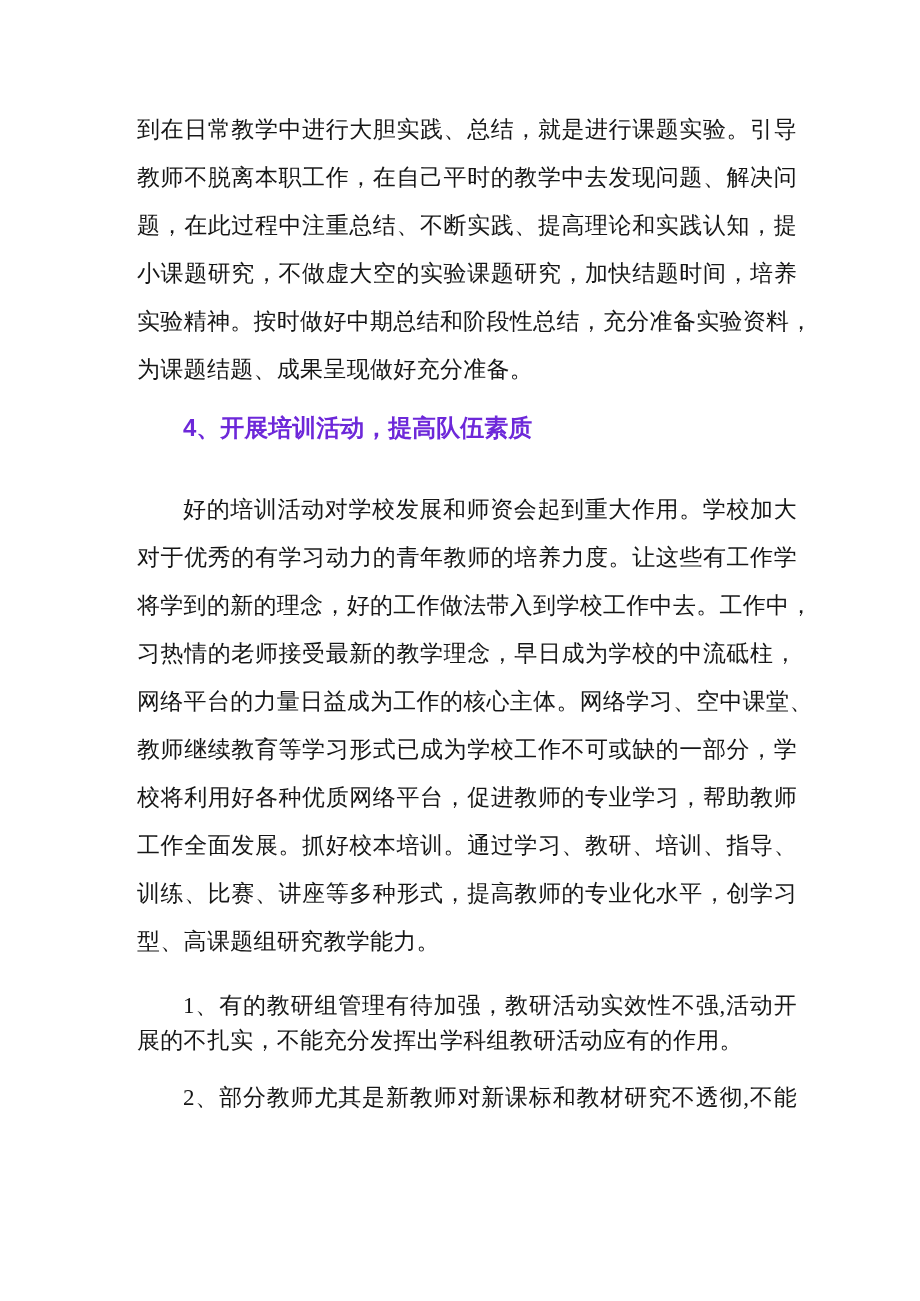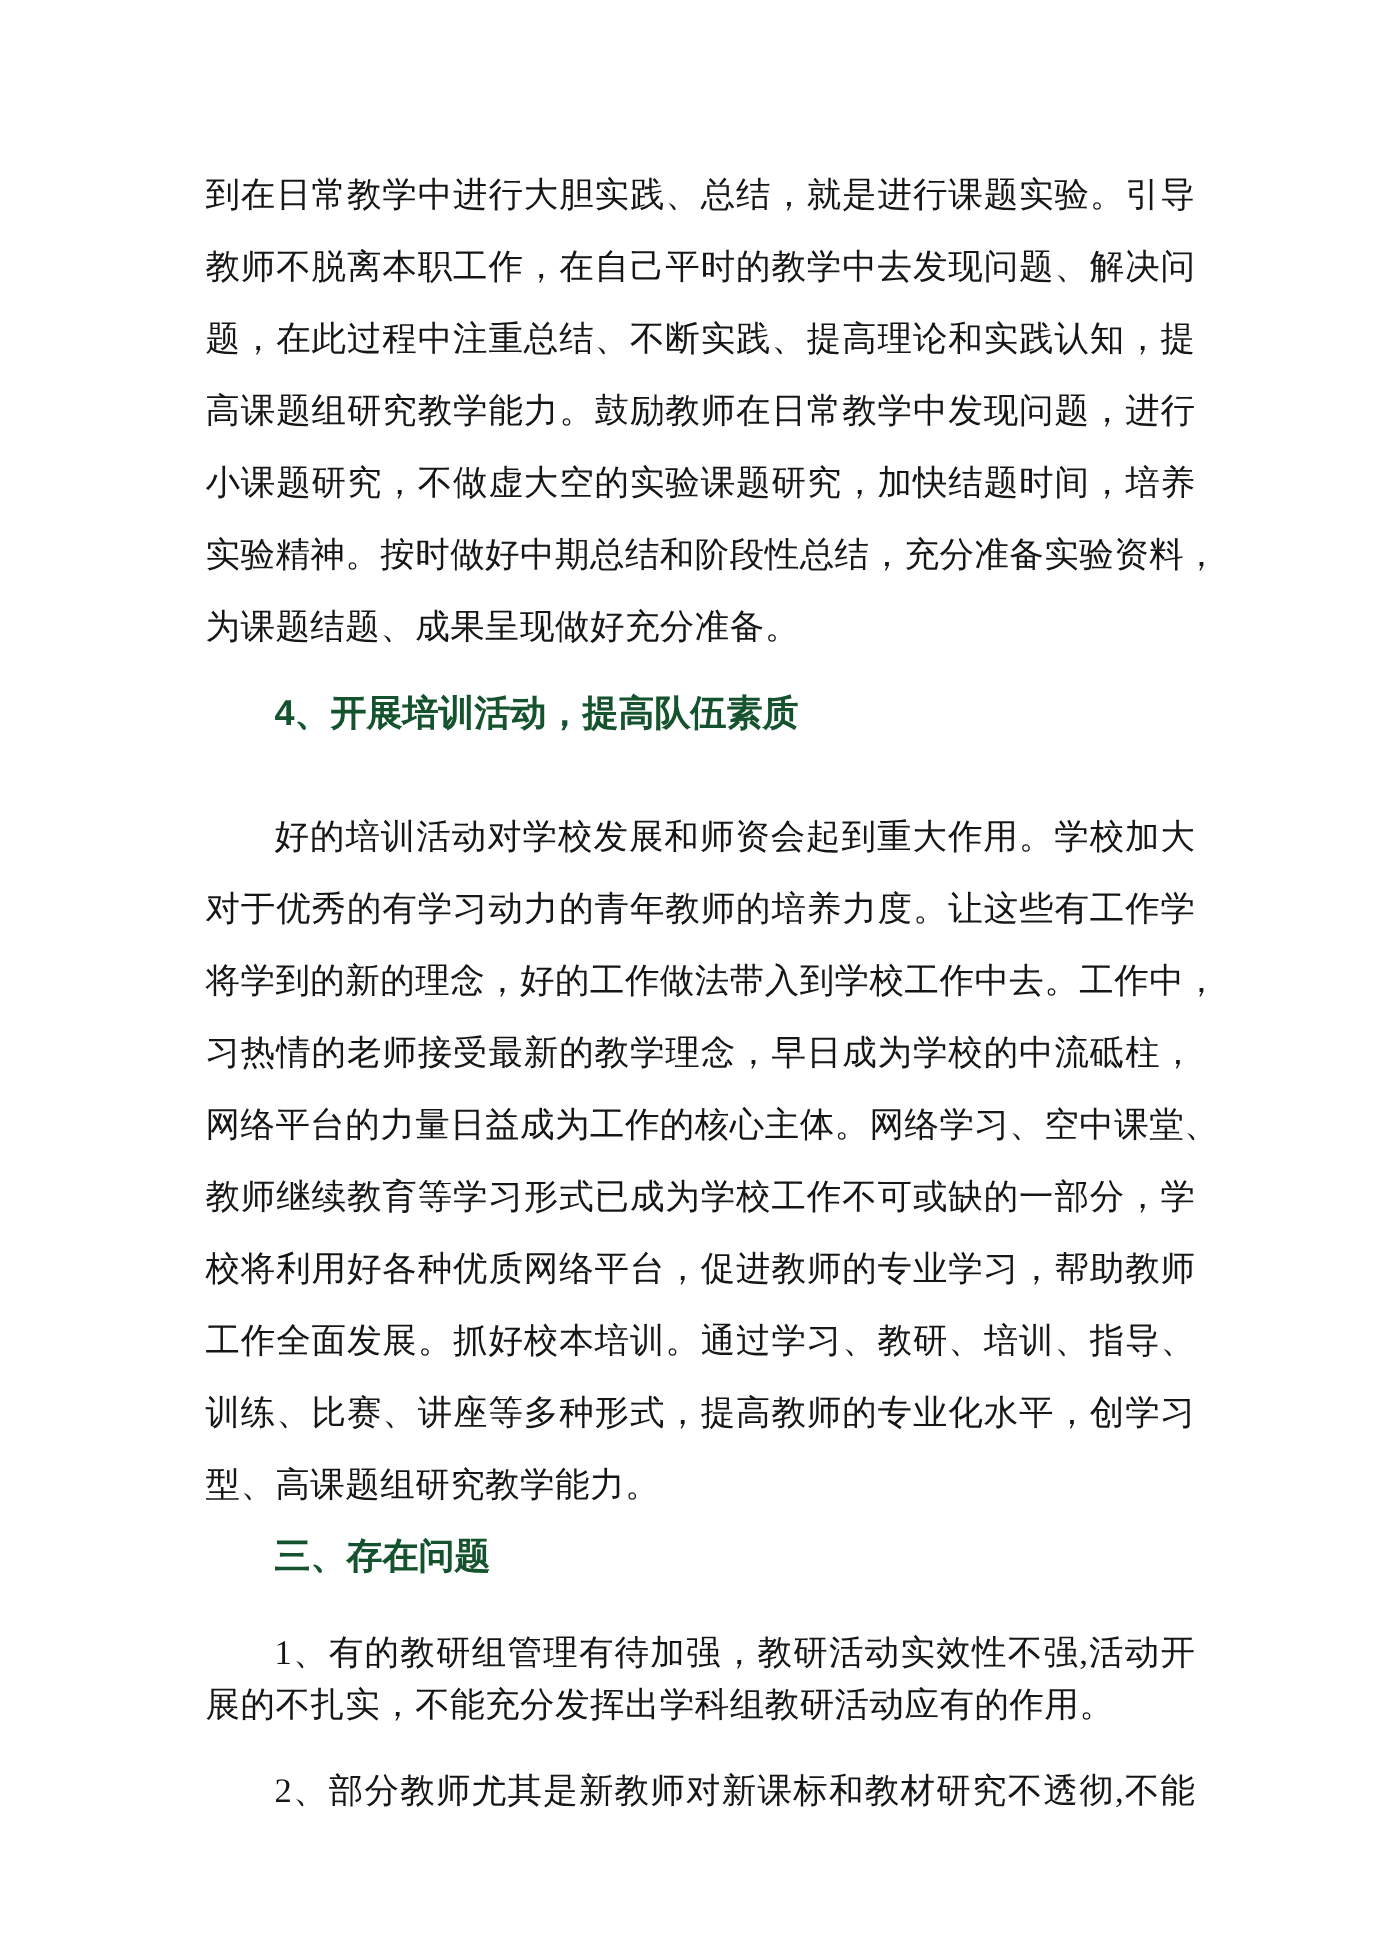--- a/index.html
+++ b/index.html
@@ -39,21 +39,21 @@
     text-align-last: left;
   }
   .indent {
     text-indent: 46px;
   }
   .heading {
     font-family: "Liberation Sans", "DejaVu Sans", sans-serif;
     font-weight: 700;
     font-size: 24px;
     line-height: 48px;
-    color: #14532d;
+    color: #6d28d9;
     text-indent: 46px;
     white-space: nowrap;
     text-align: left;
     text-align-last: left;
     margin: 0;
   }
   .heading-4 {
     margin-top: 10px;
     margin-bottom: 34px;
   }
@@ -71,42 +71,40 @@
 </head>
 <body>
 
 <div class="page">
   <div class="content">
 
     <div>
       <div class="line">到在日常教学中进行大胆实践、总结，就是进行课题实验。引导</div>
       <div class="line">教师不脱离本职工作，在自己平时的教学中去发现问题、解决问</div>
       <div class="line">题，在此过程中注重总结、不断实践、提高理论和实践认知，提</div>
-      <div class="line">高课题组研究教学能力。鼓励教师在日常教学中发现问题，进行</div>
       <div class="line">小课题研究，不做虚大空的实验课题研究，加快结题时间，培养</div>
       <div class="line">实验精神。按时做好中期总结和阶段性总结，充分准备实验资料，</div>
       <div class="line short">为课题结题、成果呈现做好充分准备。</div>
     </div>
 
     <h2 class="heading heading-4">4、开展培训活动，提高队伍素质</h2>
 
     <div>
       <div class="line indent">好的培训活动对学校发展和师资会起到重大作用。学校加大</div>
       <div class="line">对于优秀的有学习动力的青年教师的培养力度。让这些有工作学</div>
       <div class="line">将学到的新的理念，好的工作做法带入到学校工作中去。工作中，</div>
       <div class="line">习热情的老师接受最新的教学理念，早日成为学校的中流砥柱，</div>
       <div class="line">网络平台的力量日益成为工作的核心主体。网络学习、空中课堂、</div>
       <div class="line">教师继续教育等学习形式已成为学校工作不可或缺的一部分，学</div>
       <div class="line">校将利用好各种优质网络平台，促进教师的专业学习，帮助教师</div>
       <div class="line">工作全面发展。抓好校本培训。通过学习、教研、培训、指导、</div>
       <div class="line">训练、比赛、讲座等多种形式，提高教师的专业化水平，创学习</div>
       <div class="line short">型、高课题组研究教学能力。</div>
     </div>
 
-    <h2 class="heading heading-3">三、存在问题</h2>
 
     <div class="problem-item">
       <div class="line indent">1、有的教研组管理有待加强，教研活动实效性不强,活动开</div>
       <div class="line short">展的不扎实，不能充分发挥出学科组教研活动应有的作用。</div>
     </div>
 
     <div class="problem-item">
       <div class="line indent">2、部分教师尤其是新教师对新课标和教材研究不透彻,不能</div>
     </div>
 

